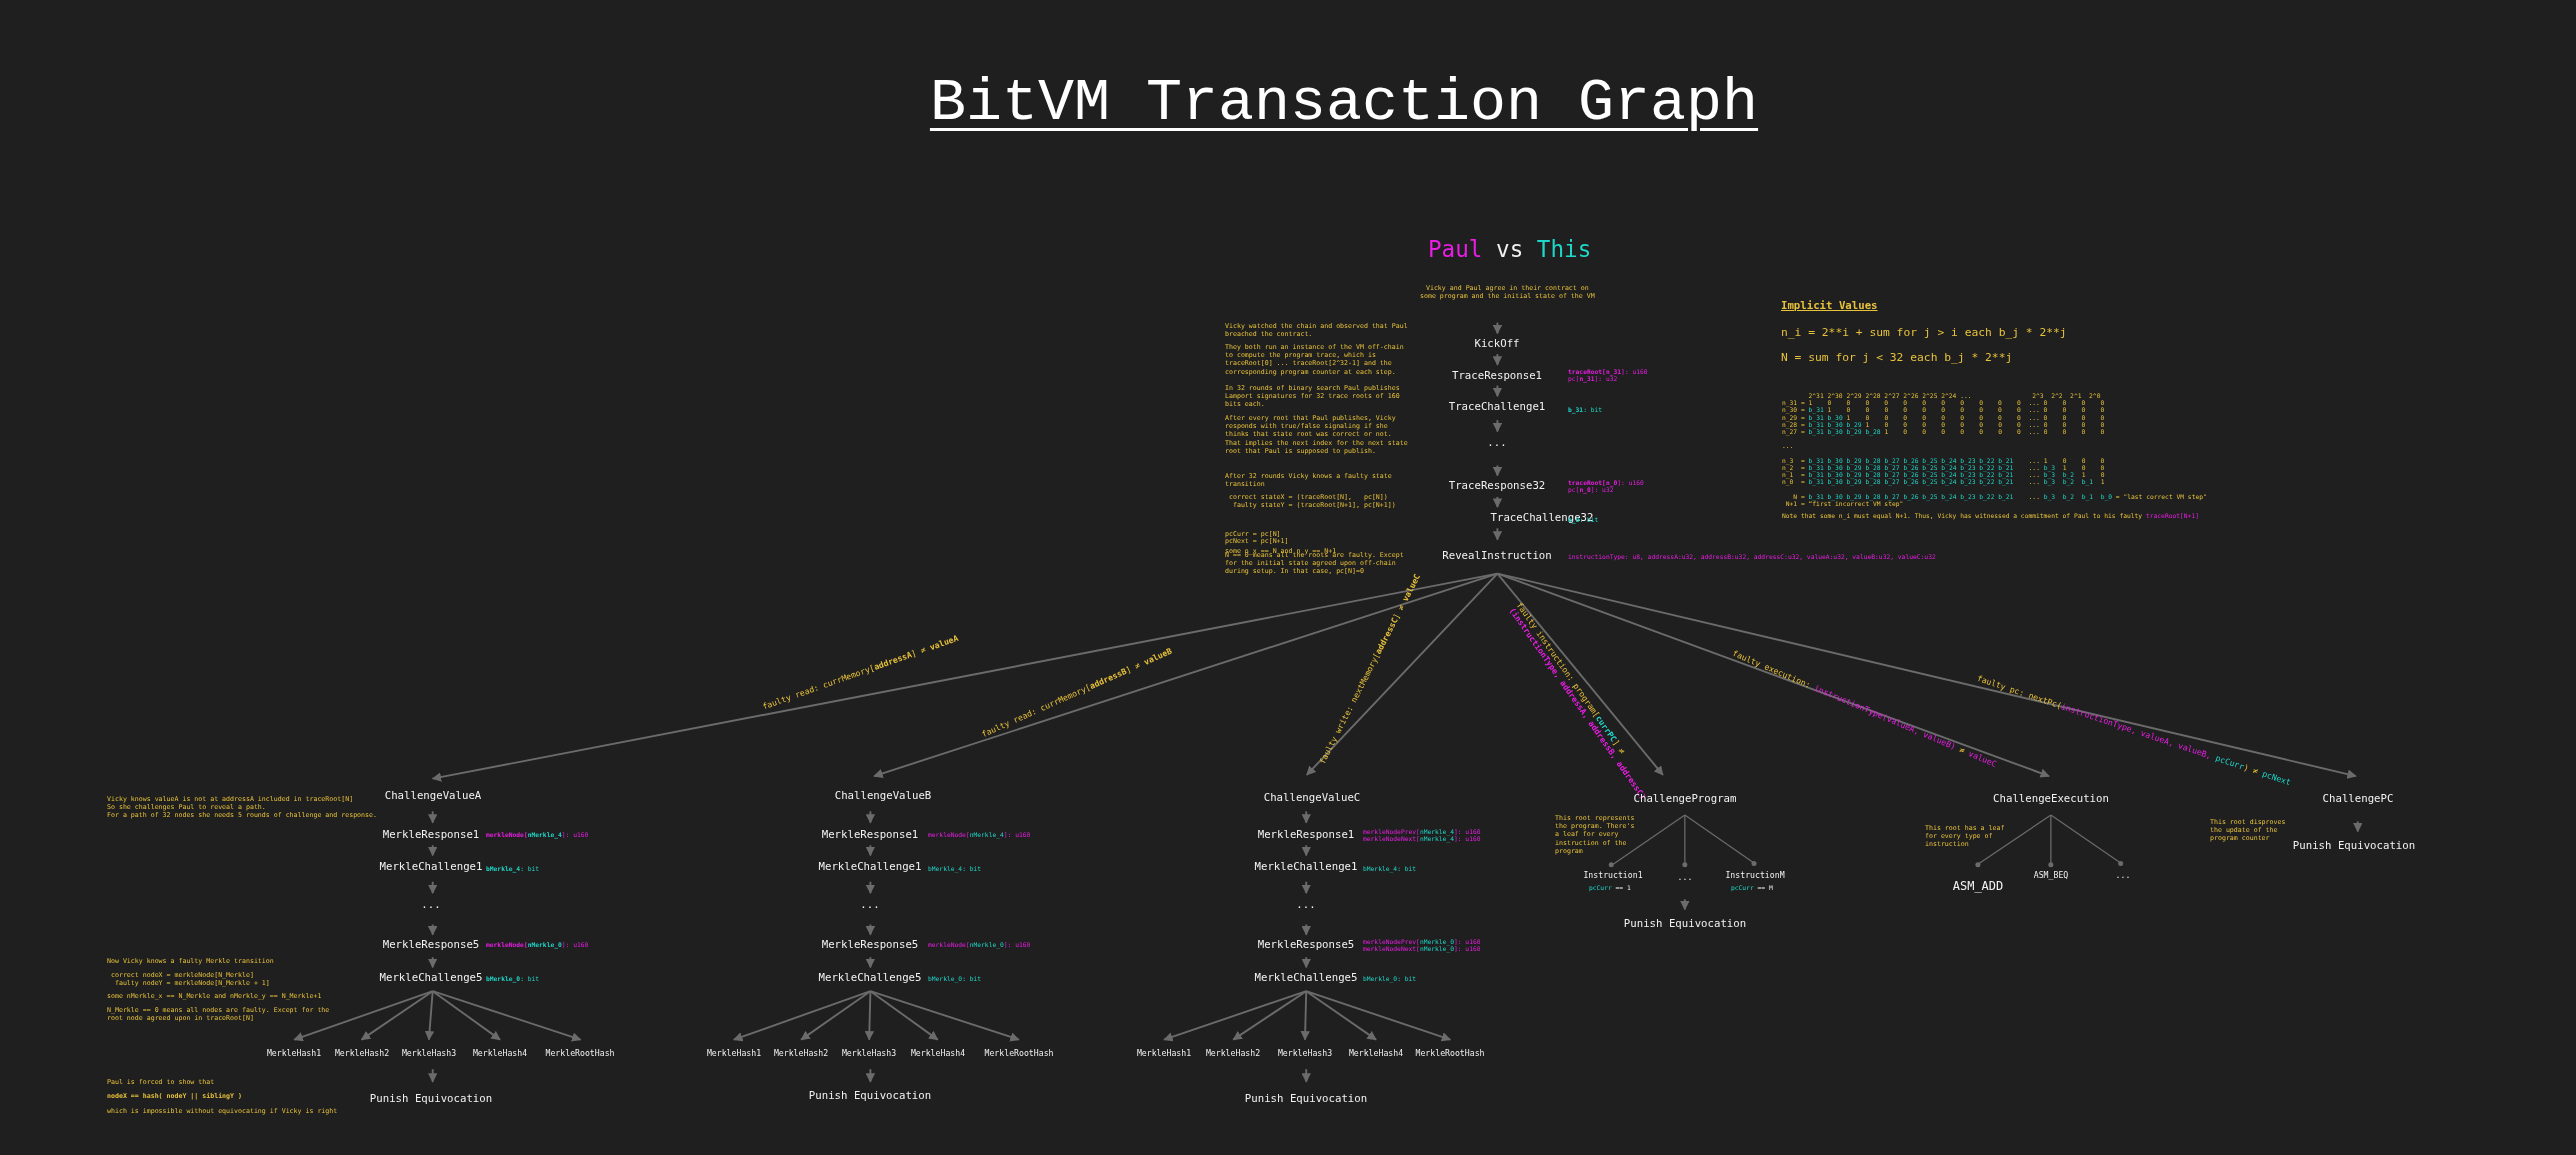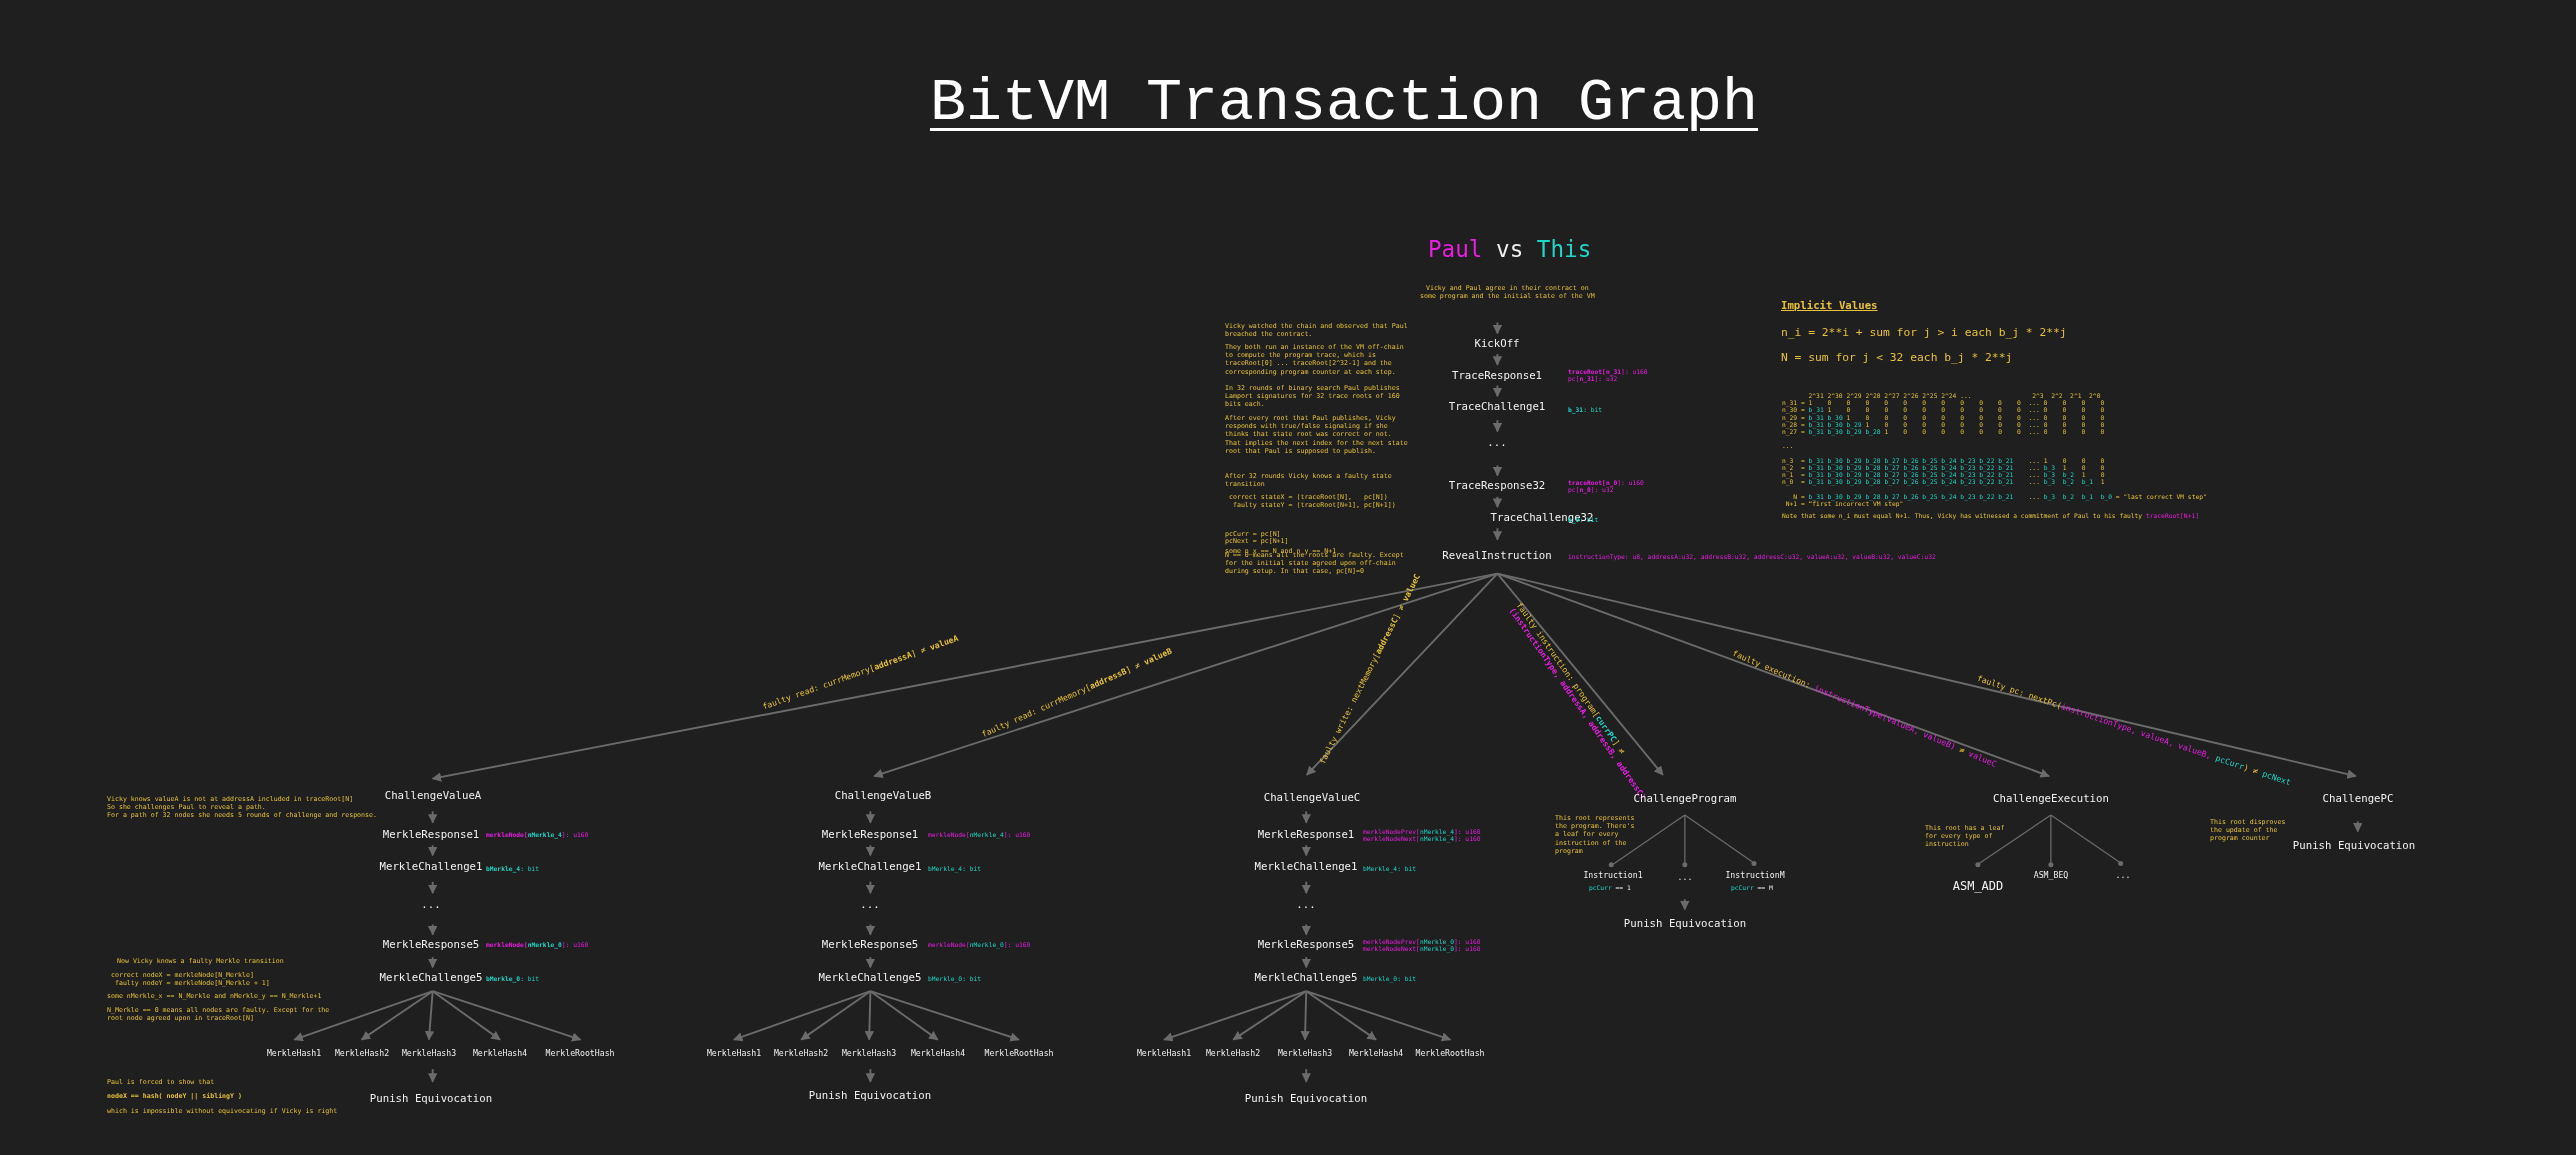--- a/index.html
+++ b/index.html
@@ -163,21 +163,21 @@
 <div class="abs node" style="left:431px;top:898px;">...</div>
 <div class="abs node" style="left:431px;top:938px;">MerkleResponse5</div>
 <div class="abs node" style="left:431px;top:971px;">MerkleChallenge5</div>
 <div class="abs ann" style="left:486px;top:831px;"><span class="mag b">merkleNode[</span><span class="cyan b">nMerkle_4</span><span class="mag">]: u160</span></div>
 <div class="abs ann" style="left:486px;top:865px;"><span class="cyan b">bMerkle_4</span><span class="cyan">: bit</span></div>
 <div class="abs ann" style="left:486px;top:941px;"><span class="mag b">merkleNode[</span><span class="cyan b">nMerkle_0</span><span class="mag">]: u160</span></div>
 <div class="abs ann" style="left:486px;top:975px;"><span class="cyan b">bMerkle_0</span><span class="cyan">: bit</span></div>
 <div class="abs note" style="left:107px;top:795px;">Vicky knows valueA is not at addressA included in traceRoot[N]
 So she challenges Paul to reveal a path.
 For a path of 32 nodes she needs 5 rounds of challenge and response.</div>
-<div class="abs note" style="left:117px;top:957px;">Now Vicky knows a faulty Merkle transition</div>
+<div class="abs note" style="left:107px;top:957px;">Now Vicky knows a faulty Merkle transition</div>
 <div class="abs note" style="left:107px;top:971px;"> correct nodeX = merkleNode[N_Merkle]
   faulty nodeY = merkleNode[N_Merkle + 1]</div>
 <div class="abs note" style="left:107px;top:992px;">some nMerkle_x == N_Merkle and nMerkle_y == N_Merkle+1</div>
 <div class="abs note" style="left:107px;top:1006px;">N_Merkle == 0 means all nodes are faulty. Except for the
 root node agreed upon in traceRoot[N]</div>
 <div class="abs note" style="left:107px;top:1078px;">Paul is forced to show that</div>
 <div class="abs note b" style="left:107px;top:1092px;">nodeX == hash( nodeY || siblingY )</div>
 <div class="abs note" style="left:107px;top:1107px;">which is impossible without equivocating if Vicky is right</div>
 <div class="abs node" style="left:294px;top:1048px;font-size:8.2px;">MerkleHash1</div>
 <div class="abs node" style="left:362px;top:1048px;font-size:8.2px;">MerkleHash2</div>

